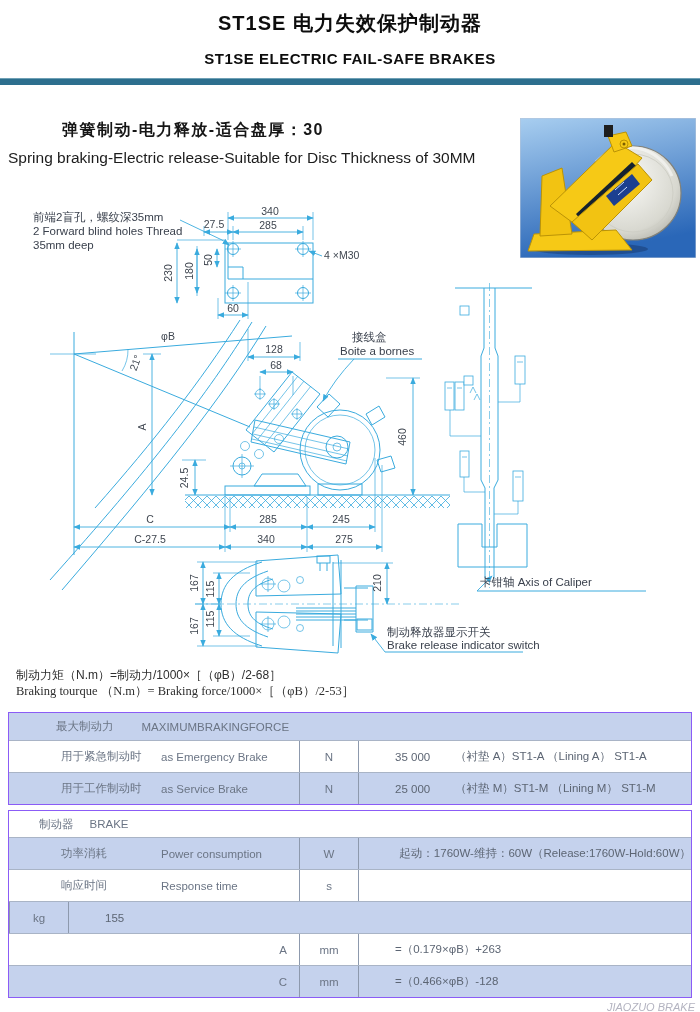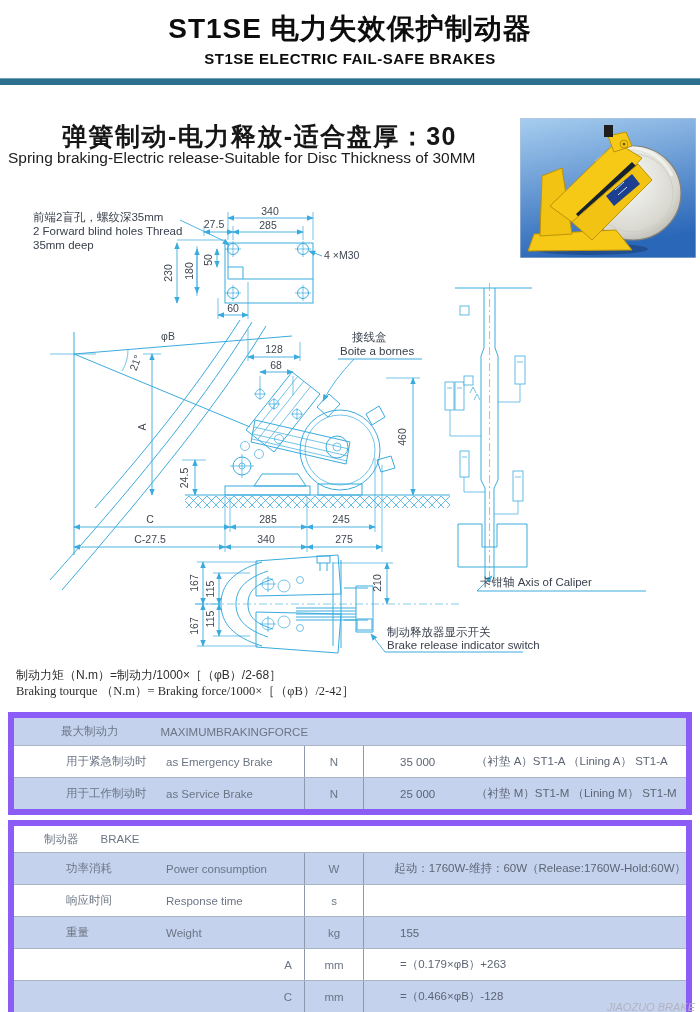--- a/index.html
+++ b/index.html
@@ -1,50 +1,50 @@
 <!DOCTYPE html>
 <html><head>
 <meta charset="utf-8">
 <style>
   html,body{margin:0;padding:0}
   body{width:700px;height:1012px;position:relative;overflow:hidden;background:#fff;
        font-family:"Liberation Sans",sans-serif;color:#222}
   .title{position:absolute;top:10px;left:0;width:700px;text-align:center;
-         font-size:28px;font-weight:bold;color:#0d0d0d;letter-spacing:1px}
+         font-size:20px;font-weight:bold;color:#0d0d0d;letter-spacing:1px}
   .title-en{position:absolute;top:50px;left:0;width:700px;text-align:center;
          font-size:15px;font-weight:bold;color:#0d0d0d;letter-spacing:.5px}
   .bar{position:absolute;top:78px;left:0;width:700px;height:6px;background:#2d6f8e;
        border-top:1px solid #6fa0b5}
-  .feat-zh{position:absolute;left:62px;top:120px;font-size:25px;font-weight:bold;
+  .feat-zh{position:absolute;left:62px;top:120px;font-size:16px;font-weight:bold;
        color:#161616;letter-spacing:1.5px}
   .feat-en{position:absolute;left:8px;top:149px;font-size:15.5px;color:#1c1c1c;font-weight:400}
   .photo{position:absolute;left:520px;top:118px;width:176px;height:140px}
   .drawing{position:absolute;left:0;top:190px}
   .formula{position:absolute;left:16px;top:667px;font-size:12px;color:#2e2e2e;line-height:16px}
   .formula .f2{font-family:"Liberation Serif",serif;font-size:12.5px}
   .watermark{position:absolute;right:5px;top:1001px;font-size:11px;font-style:italic;color:#b3b3c0}
 
   
   .tbl{position:absolute;left:8px;top:712px;width:684px;font-size:11.5px;color:#6b7585}
-  .sec{border:6px solid #8b5cf6;background:#5eead4}
+  .sec{border:1px solid #8b5cf6;background:#5eead4}
   .s2{margin-top:5px}
   .tr{display:flex;align-items:stretch;height:31px;border-top:1px solid #a9b4c6;background:#fff}
   .sec .tr:first-child{border-top:none}
   .tr.b{background:#c5d2ed}
   .tr.h{background:#c5d2ed;height:27px;align-items:center;padding-left:47px}
-  .tr.h .en{margin-left:42px}
+  .tr.h .en{margin-left:28px}
   .head2{height:26px;align-items:center;padding-left:30px}
-  .head2 .en{margin-left:22px}
+  .head2 .en{margin-left:16px}
   .c1{display:flex;align-items:center;width:238px;padding-left:52px}
   .c2{width:58px;border-left:1px solid #8d99ad;border-right:1px solid #8d99ad;
       display:flex;align-items:center;justify-content:center}
   .c3{flex:1;display:flex;align-items:center;color:#5c6573;white-space:nowrap}
   .zh{width:100px}
   .val{padding-left:36px;width:52px}
-  .note{margin-left:24px}
+  .note{margin-left:8px}
   .val2{padding-left:36px}
   .c3.cen{justify-content:flex-end}
   .c3.cen .val2{padding-left:0}
   .key{margin-left:auto;padding-right:12px;color:#6b7585}
 
   
   .ln{stroke:#3aabde;stroke-width:1;fill:none}
   .lt{stroke:#3aabde;stroke-width:.7;fill:none}
   .dl{stroke:#3aabde;stroke-width:.9;fill:none}
   .cl{stroke:#3aabde;stroke-width:.6;stroke-dasharray:8 3 2 3;fill:none}
@@ -346,21 +346,21 @@
     <text class="dt" x="214" y="429" transform="rotate(-90 214 429)" text-anchor="middle">115</text>
     <text class="dt" x="198" y="436" transform="rotate(-90 198 436)" text-anchor="middle">167</text>
     <text class="dt" x="381" y="393" transform="rotate(-90 381 393)" text-anchor="middle">210</text>
     <text class="zt" x="387" y="446">制动释放器显示开关</text>
     <text class="zt" x="387" y="459">Brake release indicator switch</text>
   </g>
 </svg>
 
 <div class="formula">
   <div class="f1">制动力矩（N.m）=制动力/1000×［（φB）/2-68］</div>
-  <div class="f2">Braking tourque （N.m）= Braking force/1000×［（φB）/2-42］</div>
+  <div class="f2">Braking tourque （N.m）= Braking force/1000×［（φB）/2-53］</div>
 </div>
 
 <div class="tbl">
   <div class="sec">
     <div class="tr h">
       <span class="zh2">最大制动力</span>
       <span class="en">MAXIMUMBRAKINGFORCE</span>
     </div>
     <div class="tr">
       <div class="c1">
@@ -402,24 +402,20 @@
         </div>
     </div>
     <div class="tr">
       <div class="c1">
           <span class="zh">响应时间</span>
           <span class="en">Response time</span>
         </div>
       <div class="c2">s</div>
     </div>
     <div class="tr b">
-      <div class="c1">
-          <span class="zh">重量</span>
-          <span class="en">Weight</span>
-        </div>
       <div class="c2">kg</div>
       <div class="c3">
           <span class="val2">155</span>
         </div>
     </div>
     <div class="tr">
       <div class="c1">
           <span class="key">A</span>
         </div>
       <div class="c2">mm</div>

